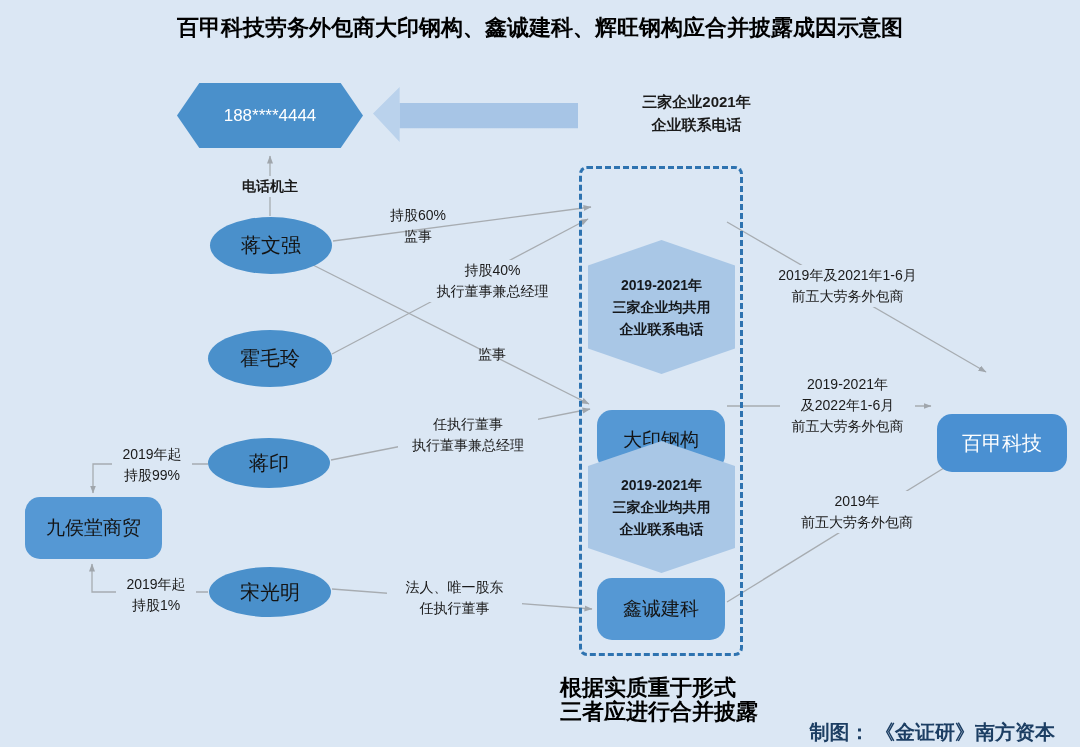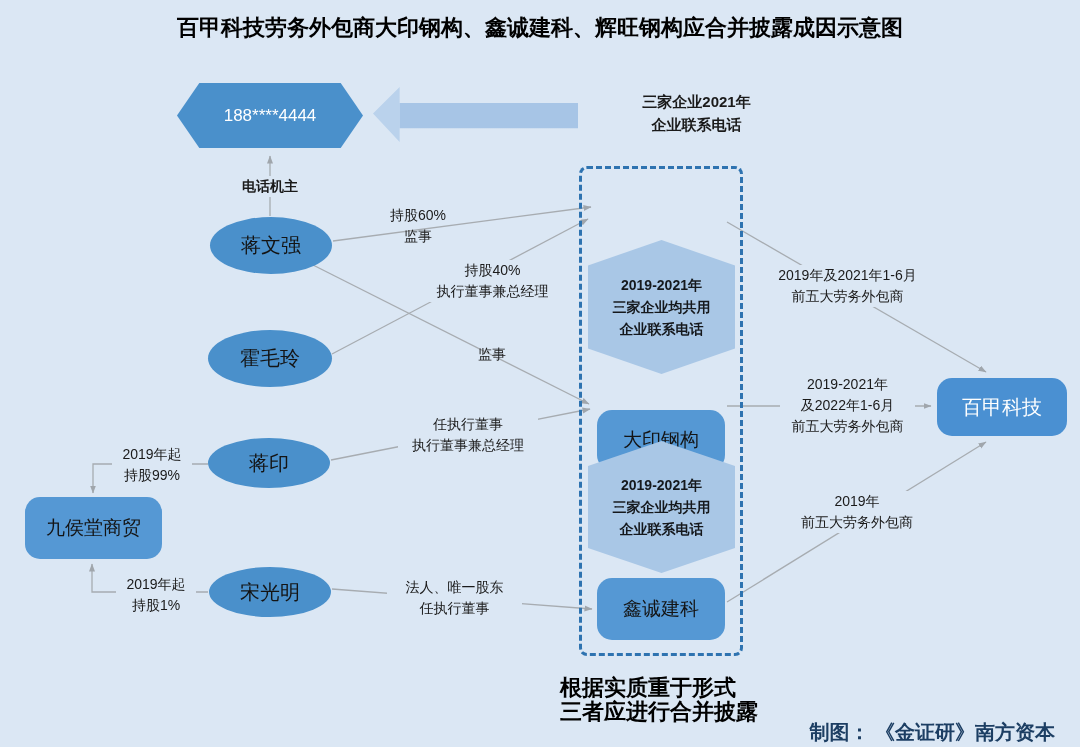--- a/index.html
+++ b/index.html
@@ -2,21 +2,21 @@
 <html><head>
 <meta charset="utf-8">
 <style>
   html,body{margin:0;padding:0;background:#dbe7f4;}
   #stage{position:relative;width:1080px;height:747px;background:#dbe7f4;overflow:hidden;
          font-family:"Liberation Sans",sans-serif;color:#111;}
   .abs{position:absolute;}
   .node{position:absolute;display:flex;align-items:center;justify-content:center;text-align:center;}
   .ellipse{border-radius:50%;background:#4a90cb;color:#141414;font-size:20px;}
   .cbox{border-radius:15px;background:#5598d4;color:#141414;font-size:19px;}
-  .whitetext{color:#fff;}
+  .whitetext{color:#fff;margin-top:36px;}
   .label{position:absolute;text-align:center;white-space:pre-line;color:#1a1a1a;
          font-size:14px;line-height:21px;}
   .occ{background:#dbe7f4;}
   .bold{font-weight:bold;}
   .hexagon{background:#4a90cb;color:#fff;font-size:17px;
            clip-path:polygon(12% 0,88% 0,100% 50%,88% 100%,12% 100%,0 50%);}
   .bigarrow{clip-path:polygon(0 48%,13% 0,13% 29%,100% 29%,100% 75%,13% 75%,13% 100%);
             background:linear-gradient(to right,#bad2ec 0%,#bad2ec 13%,#a7c5e6 13%,#a7c5e6 100%);}
   .callout{clip-path:polygon(50% 0,100% 19%,100% 81%,50% 100%,0 81%,0 19%);
            background:#a9c7e6;color:#15181c;font-size:14px;line-height:22px;font-weight:600;

